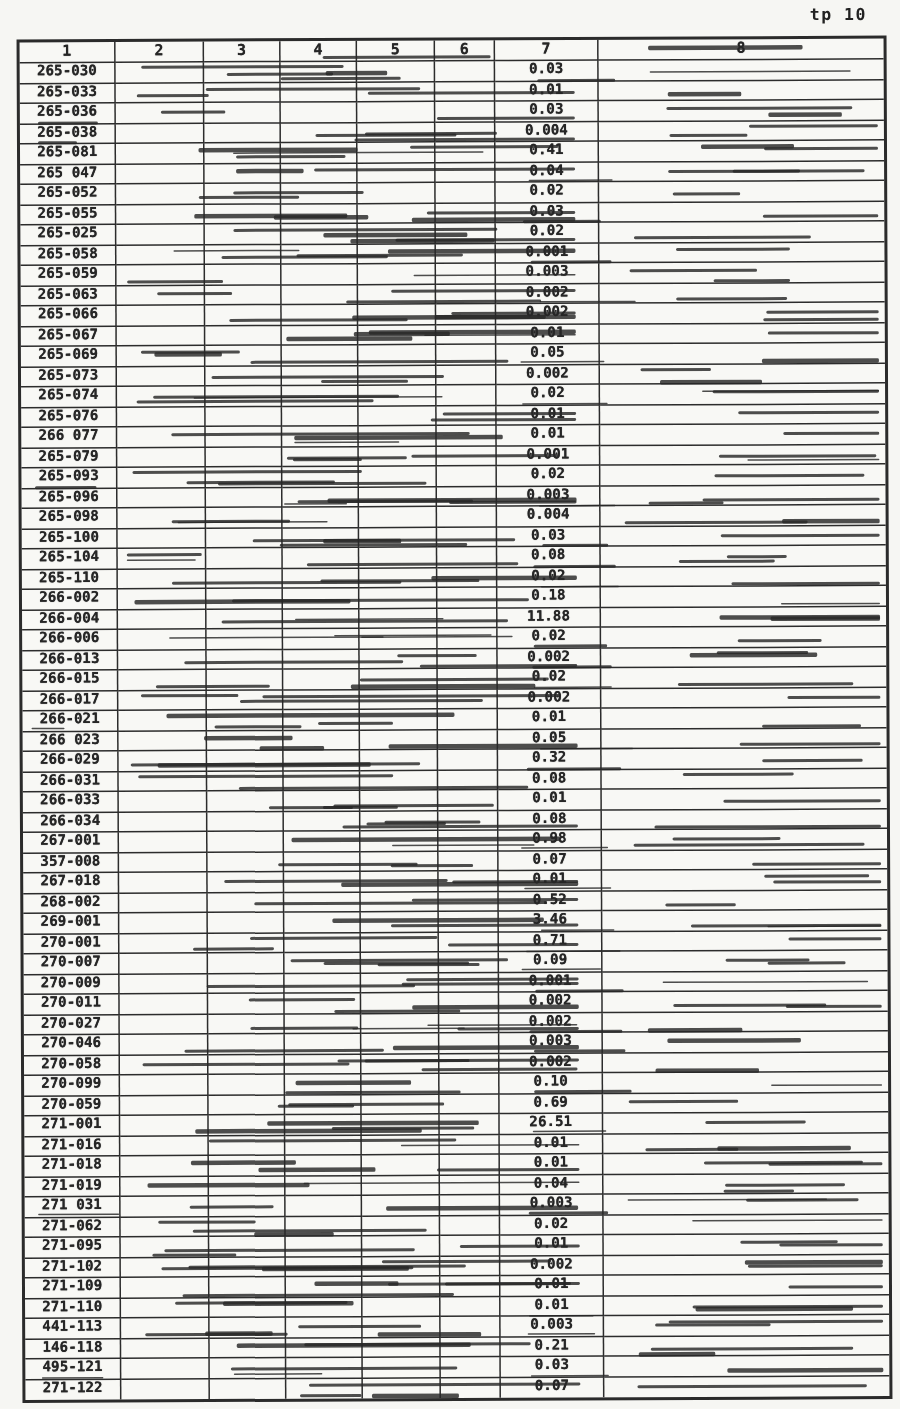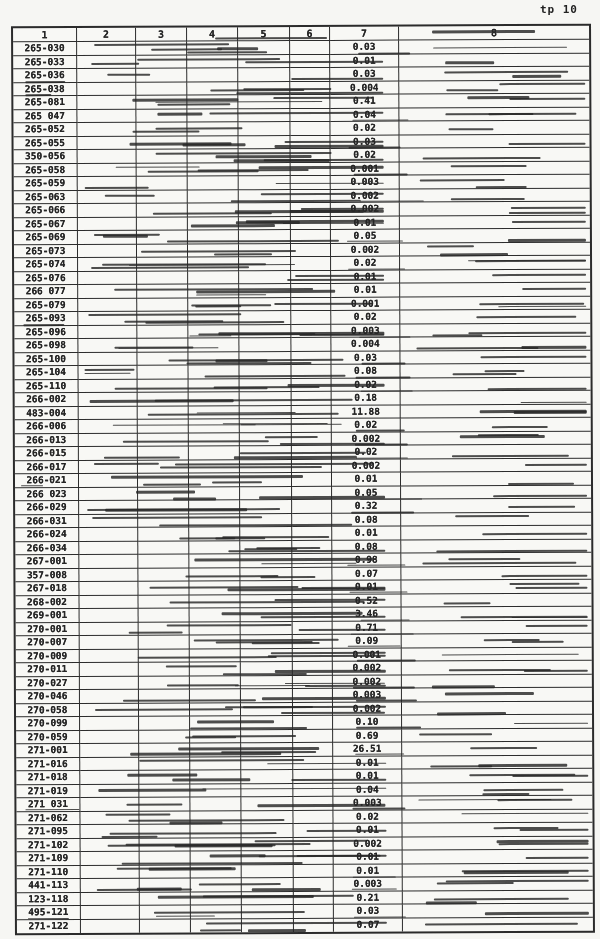--- a/index.html
+++ b/index.html
@@ -247,21 +247,21 @@
   <div class="smudge" style="left: 270.778px; width: 99.2219px; top: 5.95426px; height: 1.68497px;"></div>
         <div class="smudge" style="left: 260.879px; width: 109.121px; top: 9.56338px; height: 2.57341px;"></div>
         <div class="smudge" style="left: 169.023px; width: 63.4554px; top: 7.5687px; height: 2.46911px;"></div>
         <div class="smudge" style="left: 115.85px; width: 102.343px; top: 6.91096px; height: 2.68139px;"></div>
         <div class="smudge" style="left: 494.543px; width: 77.457px; top: 8.69259px; height: 1.56425px;"></div>
         <div class="smudge" style="left: 334.54px; width: 52.6636px; top: 11.8533px; height: 1.4px;"></div>
       </div>
 
   <div class="row">
     <div class="cell c1">
-          <span class="txt">350-056</span>
+          <span class="txt">265-025</span>
         </div>
     <div class="cell c2"></div>
     <div class="cell c3"></div>
     <div class="cell c4"></div>
     <div class="cell c5"></div>
     <div class="cell c6"></div>
     <div class="cell c7">
           <span class="txt">0.02</span>
         </div>
     <div class="cell c8"></div>
@@ -625,21 +625,21 @@
           <span class="txt">0.18</span>
         </div>
     <div class="cell c8"></div>
   <div class="smudge" style="left: 140.372px; width: 197.226px; top: 6.55188px; height: 2.67115px;"></div>
         <div class="smudge" style="left: 74.6747px; width: 144.287px; top: 7.4314px; height: 2.68647px;"></div>
         <div class="smudge" style="left: 505.949px; width: 66.0508px; top: 10.5115px; height: 1.86752px;"></div>
       </div>
 
   <div class="row">
     <div class="cell c1">
-          <span class="txt">483-004</span>
+          <span class="txt">266-004</span>
         </div>
     <div class="cell c2"></div>
     <div class="cell c3"></div>
     <div class="cell c4"></div>
     <div class="cell c5"></div>
     <div class="cell c6"></div>
     <div class="cell c7">
           <span class="txt">11.88</span>
         </div>
     <div class="cell c8"></div>
@@ -801,21 +801,21 @@
           <span class="txt">0.08</span>
         </div>
     <div class="cell c8"></div>
   <div class="smudge" style="left: 77.407px; width: 169.674px; top: 2.35622px; height: 2.6114px;"></div>
         <div class="smudge" style="left: 144.161px; width: 192.391px; top: 10.5457px; height: 2.42214px;"></div>
         <div class="smudge" style="left: 439.633px; width: 73.8792px; top: 2.62041px; height: 2.26552px;"></div>
       </div>
 
   <div class="row">
     <div class="cell c1">
-          <span class="txt">266-024</span>
+          <span class="txt">266-033</span>
         </div>
     <div class="cell c2"></div>
     <div class="cell c3"></div>
     <div class="cell c4"></div>
     <div class="cell c5"></div>
     <div class="cell c6"></div>
     <div class="cell c7">
           <span class="txt">0.01</span>
         </div>
     <div class="cell c8"></div>
@@ -1335,21 +1335,21 @@
         <div class="smudge" style="left: 234.878px; width: 69.5654px; top: 10.4895px; height: 2.62084px;"></div>
         <div class="smudge" style="left: 80.2379px; width: 94.9976px; top: 9.87281px; height: 2.14843px;"></div>
         <div class="smudge" style="left: 120.021px; width: 45.0761px; top: 9.29681px; height: 2.64581px;"></div>
         <div class="smudge" style="left: 420.345px; width: 76.46px; top: 4.89184px; height: 1.75131px;"></div>
         <div class="smudge" style="left: 429.379px; width: 142.621px; top: 2.86039px; height: 1.93992px;"></div>
         <div class="smudge" style="left: 334.813px; width: 44.9339px; top: 10.9758px; height: 1.4px;"></div>
       </div>
 
   <div class="row">
     <div class="cell c1">
-          <span class="txt">123-118</span>
+          <span class="txt">146-118</span>
         </div>
     <div class="cell c2"></div>
     <div class="cell c3"></div>
     <div class="cell c4"></div>
     <div class="cell c5"></div>
     <div class="cell c6"></div>
     <div class="cell c7">
           <span class="txt">0.21</span>
         </div>
     <div class="cell c8"></div>

